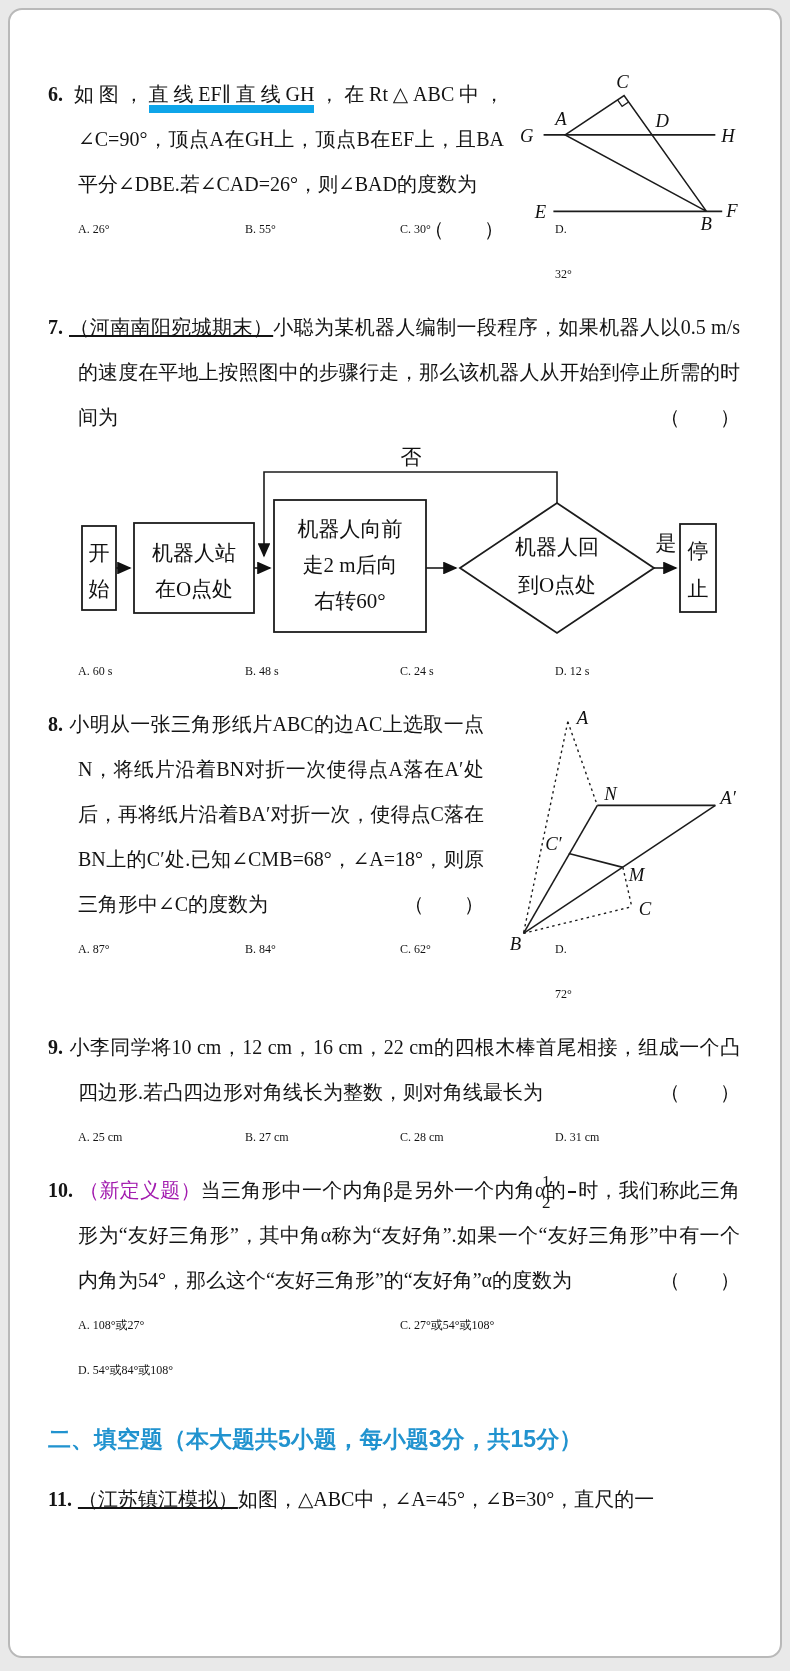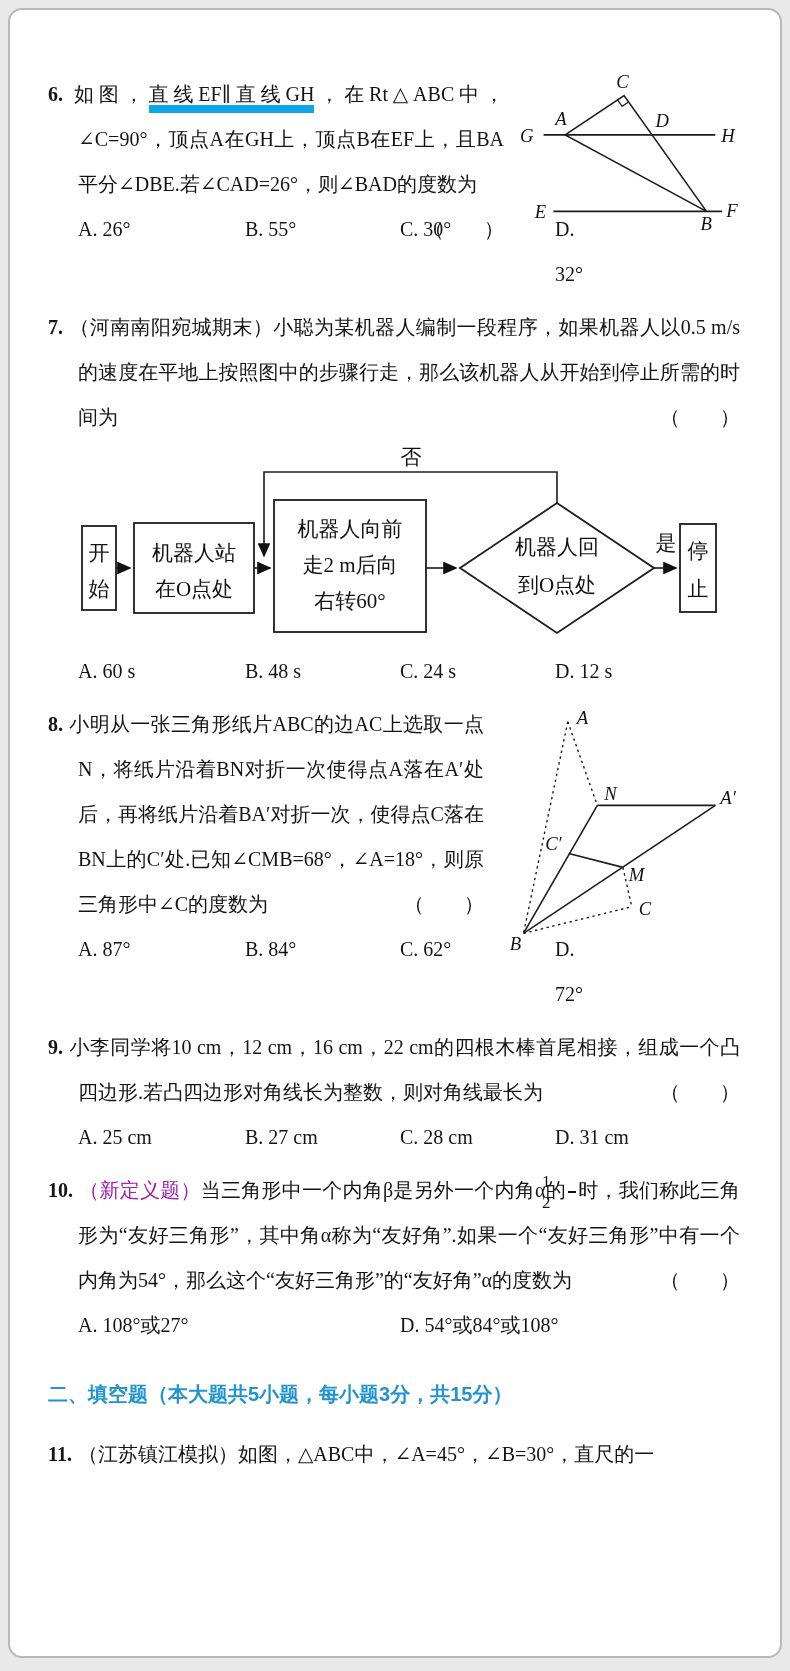--- a/index.html
+++ b/index.html
@@ -24,46 +24,46 @@
     margin:0;
     font-size:20px;
     line-height:45px;
     text-align:justify;
     padding-left:30px;
     text-indent:-30px;
   }
   .qnum{margin-right:6px;font-weight:bold;}
   .emph{border-bottom:8px solid #0ea5e9;}
   .bracket{float:right;}
-  .tag{color:#141414;}
+  .tag{color:#141414;text-decoration:underline;}
   .tag-gray{color:#a21caf;}
   .opts{
     clear:none;
     display:grid;
-    font-size:20px;
+    font-size:12px;
     line-height:45px;
     padding-left:30px;
   }
   .opts4{grid-template-columns:167px 155px 155px auto;}
   .opts2{grid-template-columns:322px auto;}
   .fig{float:right;}
   #fig6{margin:2px 0 2px 10px;}
   #fig8{margin:0 0 4px 10px;}
   .flowwrap{margin:6px 0 4px 30px;}
   svg line, svg path.stroke, svg polygon, svg rect, svg polyline{stroke:#1c1c1c;fill:none;}
   .ptlabel{font-family:"Liberation Serif","DejaVu Serif",serif;font-style:italic;font-size:19px;fill:#111;}
   .flowtext{font-family:"Liberation Serif","DejaVu Serif",serif;font-size:21px;fill:#111;text-anchor:middle;}
   .frac{
     display:inline-flex;flex-direction:column;align-items:center;
     vertical-align:middle;font-size:17px;line-height:1.15;margin:0 2px;
   }
   .frac .fn{border-bottom:2px solid #111;padding:0 4px;}
   .section-title{
     font-family:"Liberation Sans","DejaVu Sans",sans-serif;
-    color:#2193cf;font-size:20px;font-weight:bold;
+    color:#2193cf;font-size:23px;font-weight:bold;
     margin:26px 0 18px 0;line-height:40px;
   }
 </style>
 </head>
 <body>
 
 <div class="card">
 
   <section class="question">
     <svg class="fig" id="fig6" viewBox="0 0 230 162" width="226" height="159">
@@ -178,20 +178,21 @@
     </div>
   </section>
 
   <section class="question">
     <p class="qtext"><b class="qnum">10.</b><span class="tag-gray">（新定义题）</span><span>当三角形中一个内角β是另外一个内角α的</span><span class="frac">
           <span class="fn">1</span>
           <span class="fd">2</span>
         </span><span>时，我们称此三角形为“友好三角形”，其中角α称为“友好角”.如果一个“友好三角形”中有一个内角为54°，那么这个“友好三角形”的“友好角”α的度数为</span><span class="bracket">（　　）</span></p>
     <div class="opts opts2">
       <span class="opt">A. 108°或27°</span>
+      <span class="opt">C. 27°或54°或108°</span>
       <span class="opt">D. 54°或84°或108°</span>
     </div>
   </section>
 
   <h2 class="section-title">二、填空题（本大题共5小题，每小题3分，共15分）</h2>
 
   <section class="question">
     <p class="qtext"><b class="qnum">11.</b><span class="tag">（江苏镇江模拟）</span><span>如图，△ABC中，∠A=45°，∠B=30°，直尺的一</span></p>
   </section>
 

